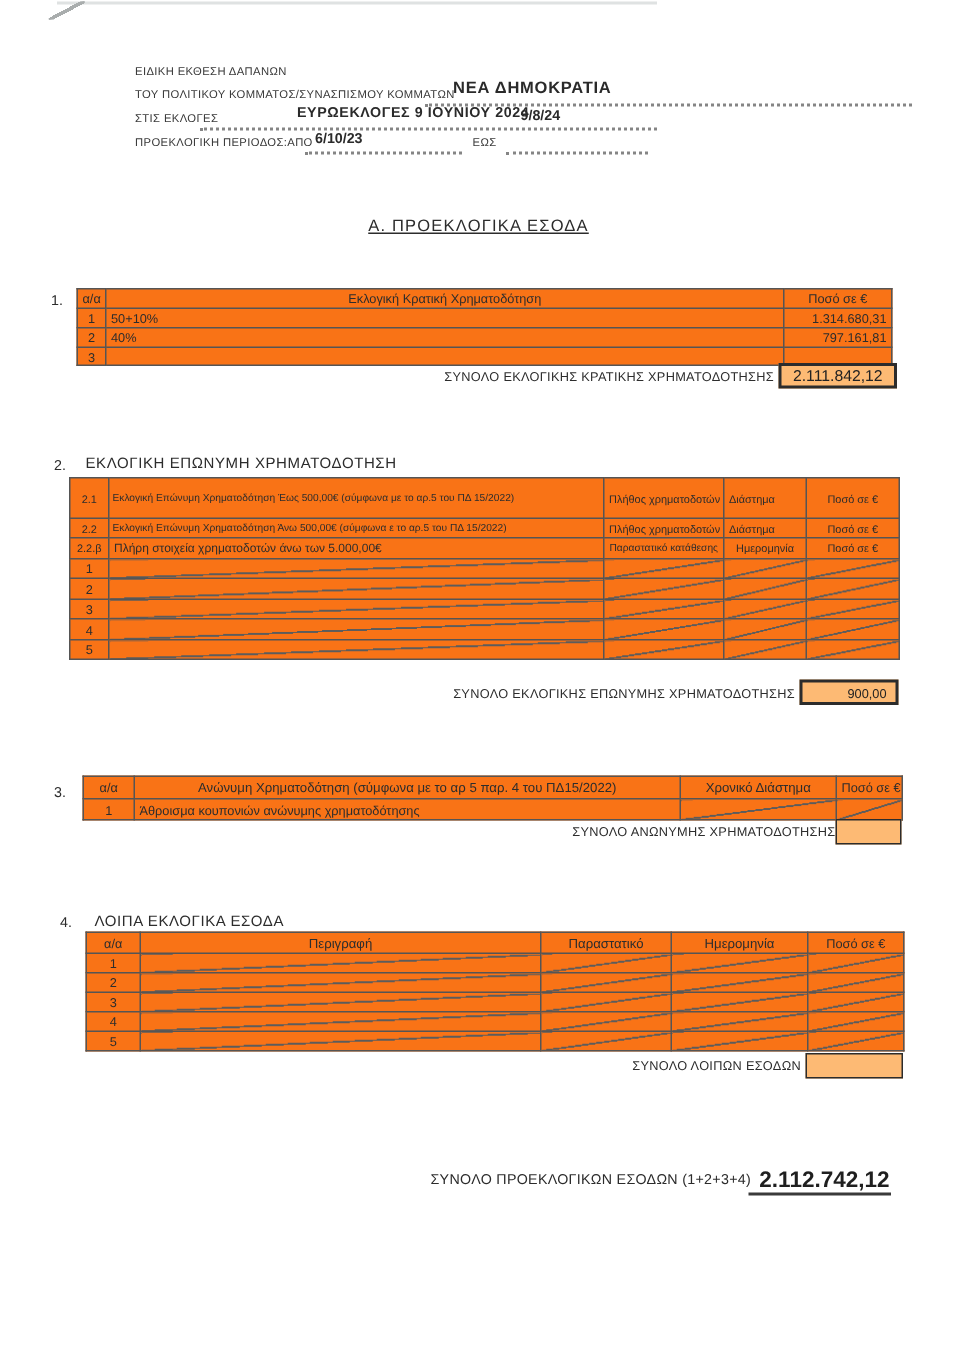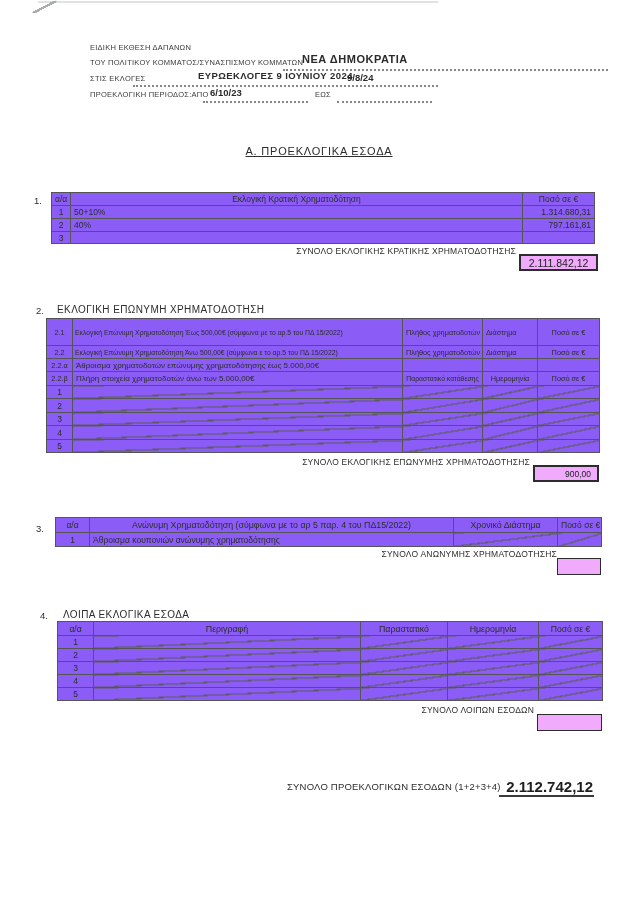--- a/index.html
+++ b/index.html
@@ -12,21 +12,21 @@
     overflow:hidden;
   }
   .abs { position:absolute; }
   .lbl { font-size:7.5px; letter-spacing:.25px; color:#383838; white-space:nowrap; }
   .fill { font-weight:700; color:#2a2a2a; white-space:nowrap; }
   .dotted { height:0; border-bottom:2px dotted #858585; }
   .title { width:638px; text-align:center; font-size:11px; letter-spacing:.8px; color:#2c2c2c;text-decoration:underline; }
   .secnum { font-size:9.5px; color:#2c2c2c; }
   .sechead { font-size:10px; letter-spacing:.4px; color:#2c2c2c; white-space:nowrap; }
 
-  table { border-collapse:collapse; table-layout:fixed; position:absolute; background:#8b5cf6; }
+  table { border-collapse:collapse; table-layout:fixed; position:absolute; background:#f97316; }
   table { border:1.5px solid #3e3e3e; }
   td {
     border:1px solid #555;
     font-size:8.5px;
     padding:0 3px;
     overflow:hidden;
     white-space:nowrap;
     vertical-align:middle;
     color:#2d2d2d;
   }
@@ -37,23 +37,23 @@
   .xs { font-size:7.3px; }
   .dg {
     background-image:linear-gradient(to bottom right,
       transparent calc(50% - .6px),
       #5c5c5c calc(50% - .6px),
       #5c5c5c calc(50% + .6px),
       transparent calc(50% + .6px));
   }
   .totlabel { font-size:8.5px; text-align:right; letter-spacing:.2px; color:#2d2d2d; white-space:nowrap; }
   .totbox {
-    position:absolute; border:2px solid #2c2c2c; background:#f0abfc;
+    position:absolute; border:2px solid #2c2c2c; background:#fdba74;
     display:flex; align-items:center; justify-content:center;
-    font-size:10.5px; color:#222;margin-top:12px;
+    font-size:10.5px; color:#222;
   }
   .totbox.small { font-size:8.5px; justify-content:flex-end; padding-right:6px; }
   .totbox.diag { border-width:1.8px; }
   .grand-label { font-size:9.5px; letter-spacing:.2px; color:#2c2c2c; white-space:nowrap; }
   .grand-value { font-size:15px; font-weight:700; text-align:right; color:#1f1f1f; }
   .grand-underline { height:0; border-bottom:2.2px solid #3a3a3a; }
 
   .scan-top { background:#d9dddd; opacity:.85; }
   .scan-mark {
     background-image:linear-gradient(to bottom right,
@@ -138,27 +138,20 @@
     <td class="xs">Διάστημα</td>
     <td class="c xs">Ποσό σε €</td>
   </tr>
   <tr style="height:13px">
     <td class="c xs">2.2</td>
     <td class="sm">Εκλογική Επώνυμη Χρηματοδότηση Άνω 500,00€ (σύμφωνα ε το αρ.5 του ΠΔ 15/2022)</td>
     <td class="c xs">Πλήθος χρηματοδοτών</td>
     <td class="xs">Διάστημα</td>
     <td class="c xs">Ποσό σε €</td>
   </tr>
-  <tr style="height:13px">
-    <td class="c xs">2.2.α</td>
-    <td class="md">Άθροισμα χρηματοδοτών επώνυμης χρηματοδότησης έως 5.000,00€</td>
-    <td></td>
-    <td></td>
-    <td></td>
-  </tr>
   <tr style="height:14px">
     <td class="c xs">2.2.β</td>
     <td class="md">Πλήρη στοιχεία χρηματοδοτών άνω των 5.000,00€</td>
     <td class="c sm">Παραστατικό κατάθεσης</td>
     <td class="c xs" style="padding:0 1px">Ημερομηνία</td>
     <td class="c xs">Ποσό σε €</td>
   </tr>
   <tr style="height:13px">
     <td class="c">1</td>
     <td class="dg"></td>

